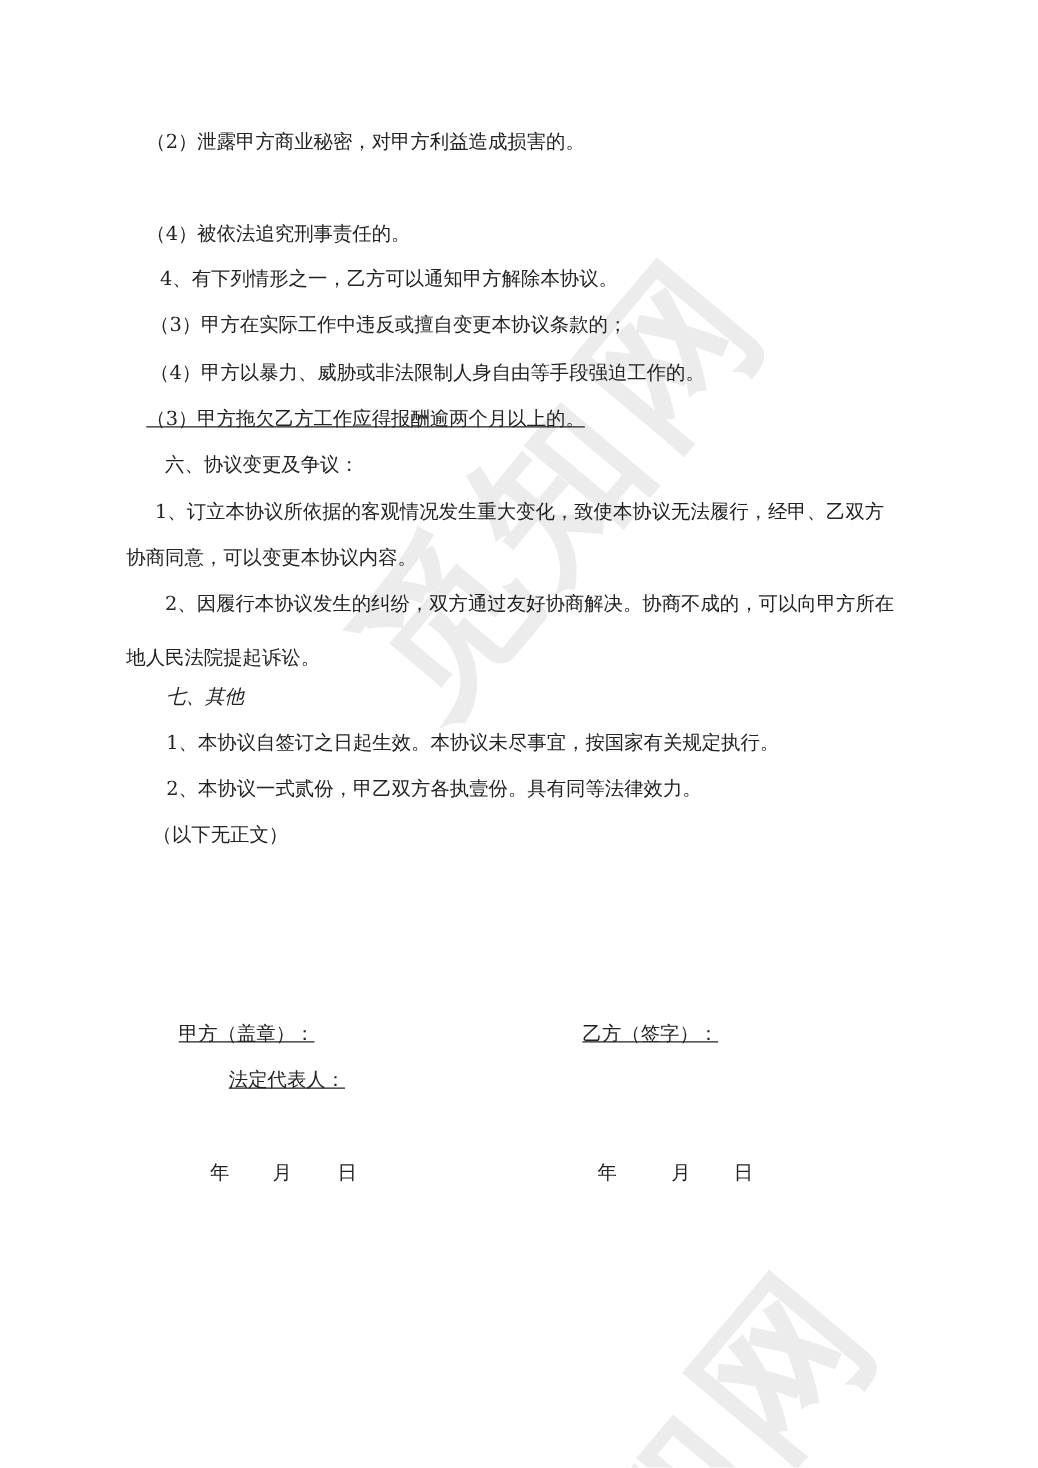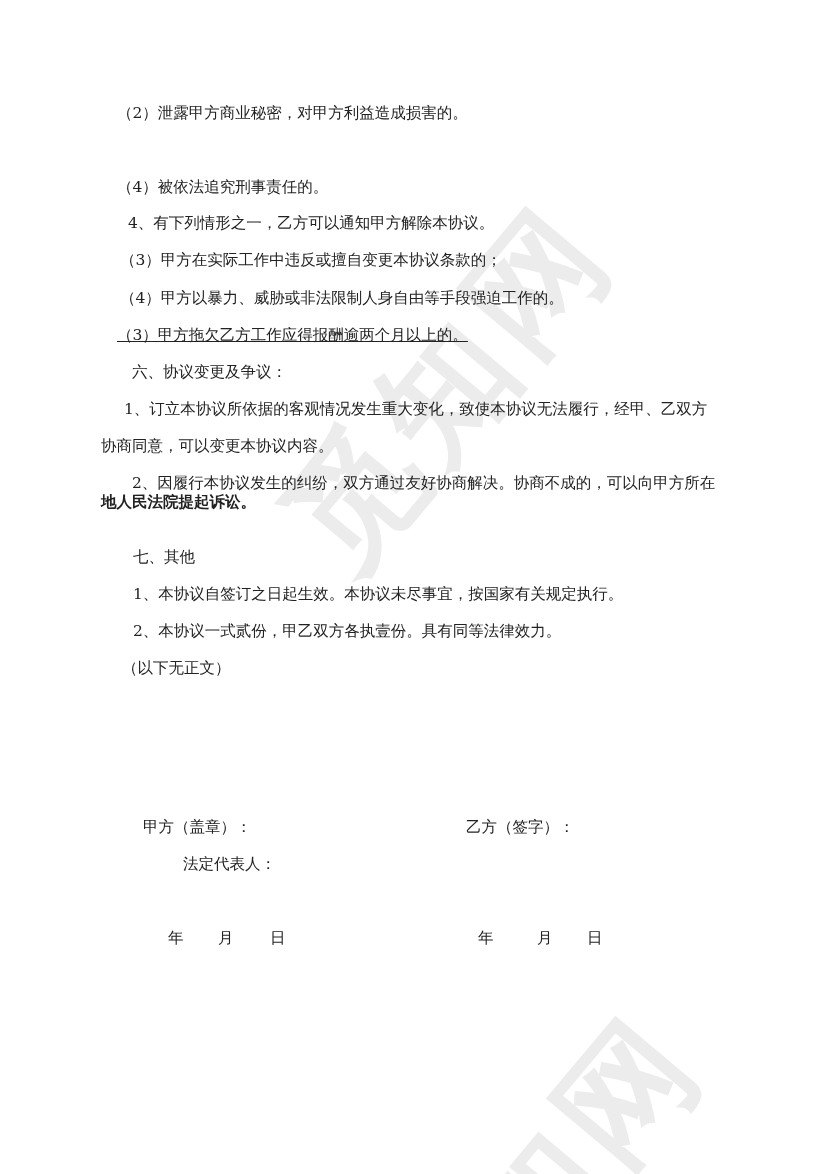--- a/index.html
+++ b/index.html
@@ -44,20 +44,21 @@
       line-height: 20px;
       white-space: nowrap;
       z-index: 1;
     }
     .sig {
       position: absolute;
       font-size: 15.5px;
       line-height: 20px;
       white-space: nowrap;
       z-index: 1;
+      text-decoration: underline;
     }
     .date-part {
       position: absolute;
       font-size: 15.5px;
       line-height: 20px;
       z-index: 1;
     }
   </style>
 </head>
 <body>
@@ -70,22 +71,22 @@
   <div class="line" style="left:117px; top:103px;">（2）泄露甲方商业秘密，对甲方利益造成损害的。</div>
   <div class="line" style="left:117px; top:177px;">（4）被依法追究刑事责任的。</div>
   <div class="line" style="left:128px; top:213px;">4、有下列情形之一，乙方可以通知甲方解除本协议。</div>
   <div class="line" style="left:120px; top:250px;">（3）甲方在实际工作中违反或擅自变更本协议条款的；</div>
   <div class="line" style="left:120px; top:288px;">（4）甲方以暴力、威胁或非法限制人身自由等手段强迫工作的。</div>
   <div class="line" style="left:117px; top:325px;text-decoration:underline;">（3）甲方拖欠乙方工作应得报酬逾两个月以上的。</div>
   <div class="line" style="left:132px; top:362px;">六、协议变更及争议：</div>
   <div class="line" style="left:124px; top:399px;">1、订立本协议所依据的客观情况发生重大变化，致使本协议无法履行，经甲、乙双方</div>
   <div class="line" style="left:101px; top:436px;">协商同意，可以变更本协议内容。</div>
   <div class="line" style="left:132px; top:473px;">2、因履行本协议发生的纠纷，双方通过友好协商解决。协商不成的，可以向甲方所在</div>
-  <div class="line" style="left:101px; top:492px;font-weight:bold;">地人民法院提起诉讼。</div>
-  <div class="line" style="left:133px; top:547px;">七、其他</div>
+  <div class="line" style="left:101px; top:516px;">地人民法院提起诉讼。</div>
+  <div class="line" style="left:133px; top:547px;font-style:italic;">七、其他</div>
   <div class="line" style="left:133px; top:584px;">1、本协议自签订之日起生效。本协议未尽事宜，按国家有关规定执行。</div>
   <div class="line" style="left:133px; top:621px;">2、本协议一式贰份，甲乙双方各执壹份。具有同等法律效力。</div>
   <div class="line" style="left:122px; top:658px;">（以下无正文）</div>
 
   <div class="sig" style="left:143px; top:817px;">甲方（盖章）：</div>
   <div class="sig" style="left:466px; top:817px;">乙方（签字）：</div>
   <div class="sig" style="left:143px; top:854px;margin-left:40px;">法定代表人：</div>
 
   <div class="date-part" style="left:168px; top:928px;">年</div>
   <div class="date-part" style="left:218px; top:928px;">月</div>

